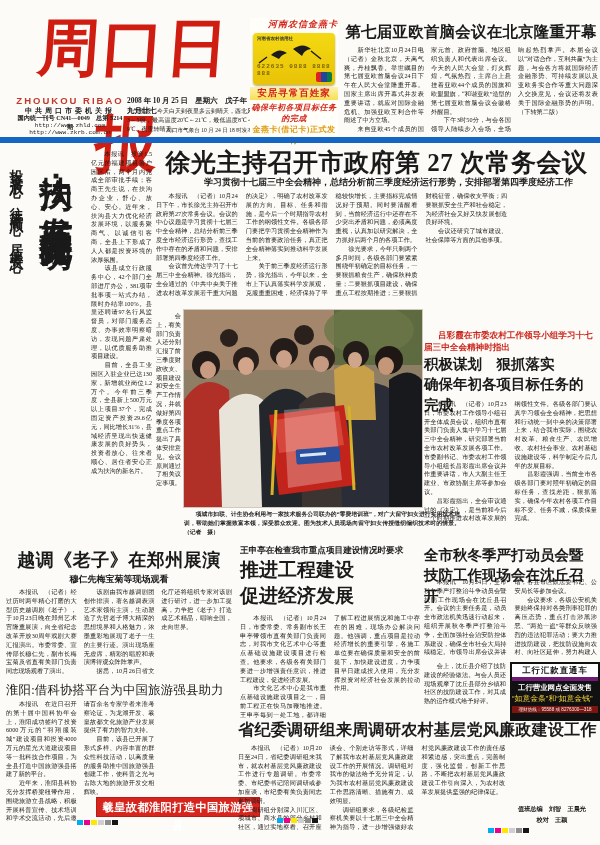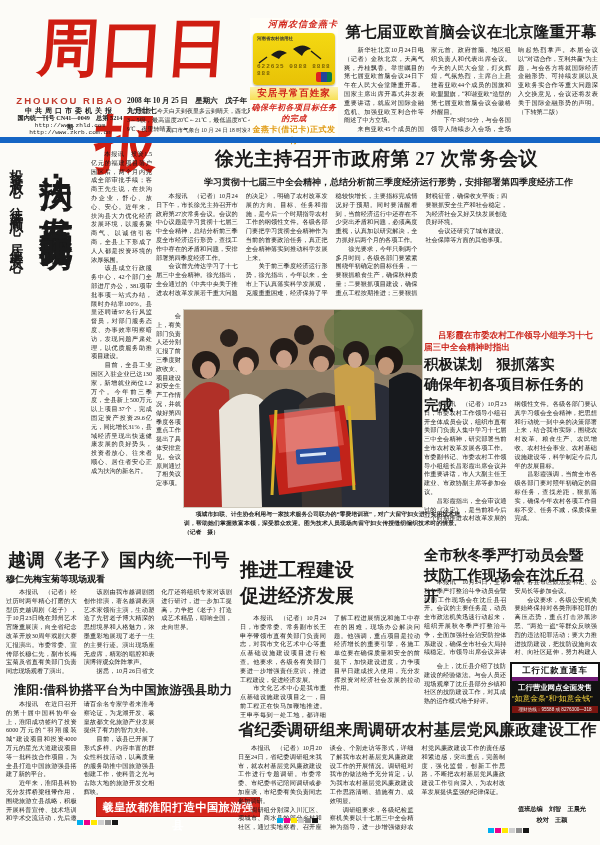--- a/index.html
+++ b/index.html
@@ -44,21 +44,21 @@
   .c4{column-count:4;column-gap:8px;}
   
   .bluebar{left:0;top:137px;width:600px;height:6px;background:#1565c4;}
   
   .fugou-kicker{left:7px;top:158px;height:300px;writing-mode:vertical-rl;text-orientation:upright;
                 font-size:13.5px;font-weight:700;letter-spacing:4px;font-family:"Liberation Sans",sans-serif;}
   .fugou-head{left:33px;top:150px;height:402px;writing-mode:vertical-rl;text-orientation:upright;
               font-size:33px;font-weight:900;letter-spacing:3px;}
   .fugou-body{left:91px;top:150px;width:61px;height:398px;}
   
-  .xg-h{left:156px;top:146px;width:441px;text-align:center;font-size:19px;font-weight:900;letter-spacing:.5px;}
+  .xg-h{left:156px;top:146px;width:441px;text-align:center;font-size:25px;font-weight:900;letter-spacing:.5px;}
   .xg-sub{left:172px;top:176px;width:433px;text-align:center;font-size:9px;font-weight:700;
           color:#222;font-family:"Liberation Sans",sans-serif;}
   .xg-body{left:156px;top:192px;width:441px;height:114px;}
   .xg-side{left:156px;top:312px;width:25px;height:222px;}
   
   .photo{left:184px;top:310px;width:238px;height:197px;box-shadow:0 0 0 1px #cfcabd;}
   .caption{left:184px;top:510px;width:276px;height:26px;font-size:5.8px;line-height:1.55;
            text-align:justify;color:#222;font-weight:700;overflow:hidden;}
   
   .lv-kicker{left:424px;top:330px;width:173px;font-size:8.6px;font-weight:700;color:#cc271e;
@@ -71,30 +71,30 @@
   
   .icbc{left:510px;top:662px;width:86px;height:55px;border:2px solid #111;background:#111;
         font-family:"Liberation Sans",sans-serif;}
   .icbc .hd{background:#fff;color:#111;font-weight:900;font-size:8.4px;text-align:center;
             letter-spacing:1px;padding:1px 0;border-bottom:4px solid #701a75;}
   .icbc .l1{color:#fff;font-size:7.4px;font-weight:700;text-align:center;margin-top:2px;}
   .icbc .l2{color:#f5d23c;font-size:7.8px;font-weight:400;text-align:left;}
   .icbc .l3{color:#eee;background:#7a1510;font-size:4.6px;text-align:center;margin-top:2px;padding:1px 0;}
   
   .lz-h{left:6px;top:548px;width:226px;text-align:center;font-size:18px;font-weight:900;letter-spacing:.5px;}
-  .lz-sub{left:6px;top:573px;width:226px;text-align:left;font-size:9px;font-weight:700;
+  .lz-sub{left:6px;top:573px;width:226px;text-align:center;font-size:9px;font-weight:700;
           font-family:Liberation Mono, monospace;}
   .lz-body{left:6px;top:588px;width:226px;height:92px;}
   
   .tj-kicker{left:240px;top:545px;width:180px;font-size:8.6px;font-weight:700;color:#222;
              font-family:"Liberation Sans",sans-serif;}
   .tj-h{left:240px;top:557px;width:180px;font-size:19px;font-weight:900;line-height:1.35;white-space:pre-line;}
   .tj-body{left:240px;top:614px;width:180px;height:106px;}
   
-  .hy-h{left:14px;top:682px;width:226px;font-size:12.4px;font-weight:700;letter-spacing:.2px;}
+  .hy-h{left:6px;top:682px;width:226px;font-size:12.4px;font-weight:400;letter-spacing:.2px;}
   .hy-body{left:6px;top:700px;width:226px;height:130px;}
   .banner{left:97px;top:798px;width:162px;height:18px;background:#d6251c;color:#fff;font-weight:900;
           font-size:11.3px;line-height:18px;text-align:center;letter-spacing:.3px;
           font-family:"Liberation Sans",sans-serif;box-shadow:0 0 0 1px #b81d15;}
   
   .sj-h{left:238px;top:720px;width:359px;text-align:center;font-size:16px;font-weight:900;letter-spacing:.3px;}
   .sj-body{left:238px;top:744px;width:359px;height:90px;}
   .credits{left:508px;top:804px;width:88px;background:#fcfbf7;font-size:6.2px;font-weight:700;
            text-align:center;line-height:1.7;white-space:pre-line;}
   
@@ -215,26 +215,27 @@
 　　会议要求，各级公安机关要始终保持对各类刑事犯罪的高压态势，重点打击涉黑涉恶、“两抢一盗”等群众反映强烈的违法犯罪活动；要大力推进技防建设，把技防设施向农村、向社区延伸，努力构建人防、物防、技防相结合的治安防控网络。</div>
   <div class="abs qd-body2 nbody">　　会上，沈丘县介绍了技防建设的经验做法。与会人员还现场观摩了沈丘县部分乡镇和社区的技防建设工作，对其成熟的运作模式给予好评。</div>
 
   <div class="abs icbc">
     <div class="hd">工行汇款直通车</div>
     <div class="l1">工行营业网点全面发售</div>
     <div class="l2">“如意金条”和“如意金钱”</div>
     <div class="l3">理财热线：95588 或 8276300—318</div>
   </div>
 
-  <div class="abs lz-h">越调《老子》国内统一刊号</div>
+  <div class="abs lz-h">越调《老子》在郑州展演</div>
   <div class="abs lz-sub">穆仁先梅宝菊等现场观看</div>
   <div class="abs lz-body nbody c3">　　本报讯　（记者）经过历时两年精心打磨的大型历史越调剧《老子》，于10月23日晚在郑州艺术宫隆重展演，向全省纪念改革开放30周年戏剧大赛汇报演出。市委常委、宣传部长穆仁先，副市长梅宝菊及省直有关部门负责同志现场观看了演出。
 　　该剧由我市越调剧团创作排演，著名越调表演艺术家领衔主演，生动塑造了先哲老子博大精深的思想境界和人格魅力，浓墨重彩地展现了老子一生的主要行迹。演出现场座无虚席，精彩的唱腔和表演博得观众阵阵掌声。
 　　据悉，10月26日省文化厅还将组织专家对该剧进行研讨，进一步加工提高，力争把《老子》打造成艺术精品，唱响全国，走向世界。</div>
 
+  <div class="abs tj-kicker">王申亭在检查我市重点项目建设情况时要求</div>
   <div class="abs tj-h">推进工程建设
 促进经济发展</div>
   <div class="abs tj-body nbody c2">　　本报讯　（记者）10月24日，市委常委、常务副市长王申亭带领市直有关部门负责同志，对我市文化艺术中心等重点基础设施建设项目进行检查。他要求，各级各有关部门要进一步增强责任意识，推进工程建设，促进经济发展。
 　　市文化艺术中心是我市重点基础设施建设项目之一，目前工程正在快马加鞭地推进。王申亭每到一处工地，都详细了解工程进展情况和施工中存在的困难，现场办公解决问题。他强调，重点项目是拉动经济增长的重要引擎，各施工单位要在确保质量和安全的前提下，加快建设进度，力争项目早日建成投入使用，充分发挥投资对经济社会发展的拉动作用。</div>
 
   <div class="abs hy-h">淮阳:借科协搭平台为中国旅游强县助力</div>
   <div class="abs hy-body nbody c3">　　本报讯　在近日召开的第十届中国科协年会上，淮阳成功签约了投资6000万元的“羽翔服装城”建设项目和投资4000万元的星光大道建设项目等一批科技合作项目，为全县打造中国旅游强县搭建了新的平台。
 　　近年来，淮阳县科协充分发挥桥梁纽带作用，围绕旅游立县战略，积极开展科普宣传、技术培训和学术交流活动，先后邀请百余名专家学者来淮考察论证，为龙湖开发、羲皇故都文化旅游产业发展提供了有力的智力支持。
 　　目前，该县已开展了形式多样、内容丰富的群众性科技活动，以高质量的服务助推中国旅游强县创建工作，使科普之光与古陈大地的旅游开发交相辉映。</div>
   <div class="abs banner">羲皇故都淮阳打造中国旅游强县</div>

